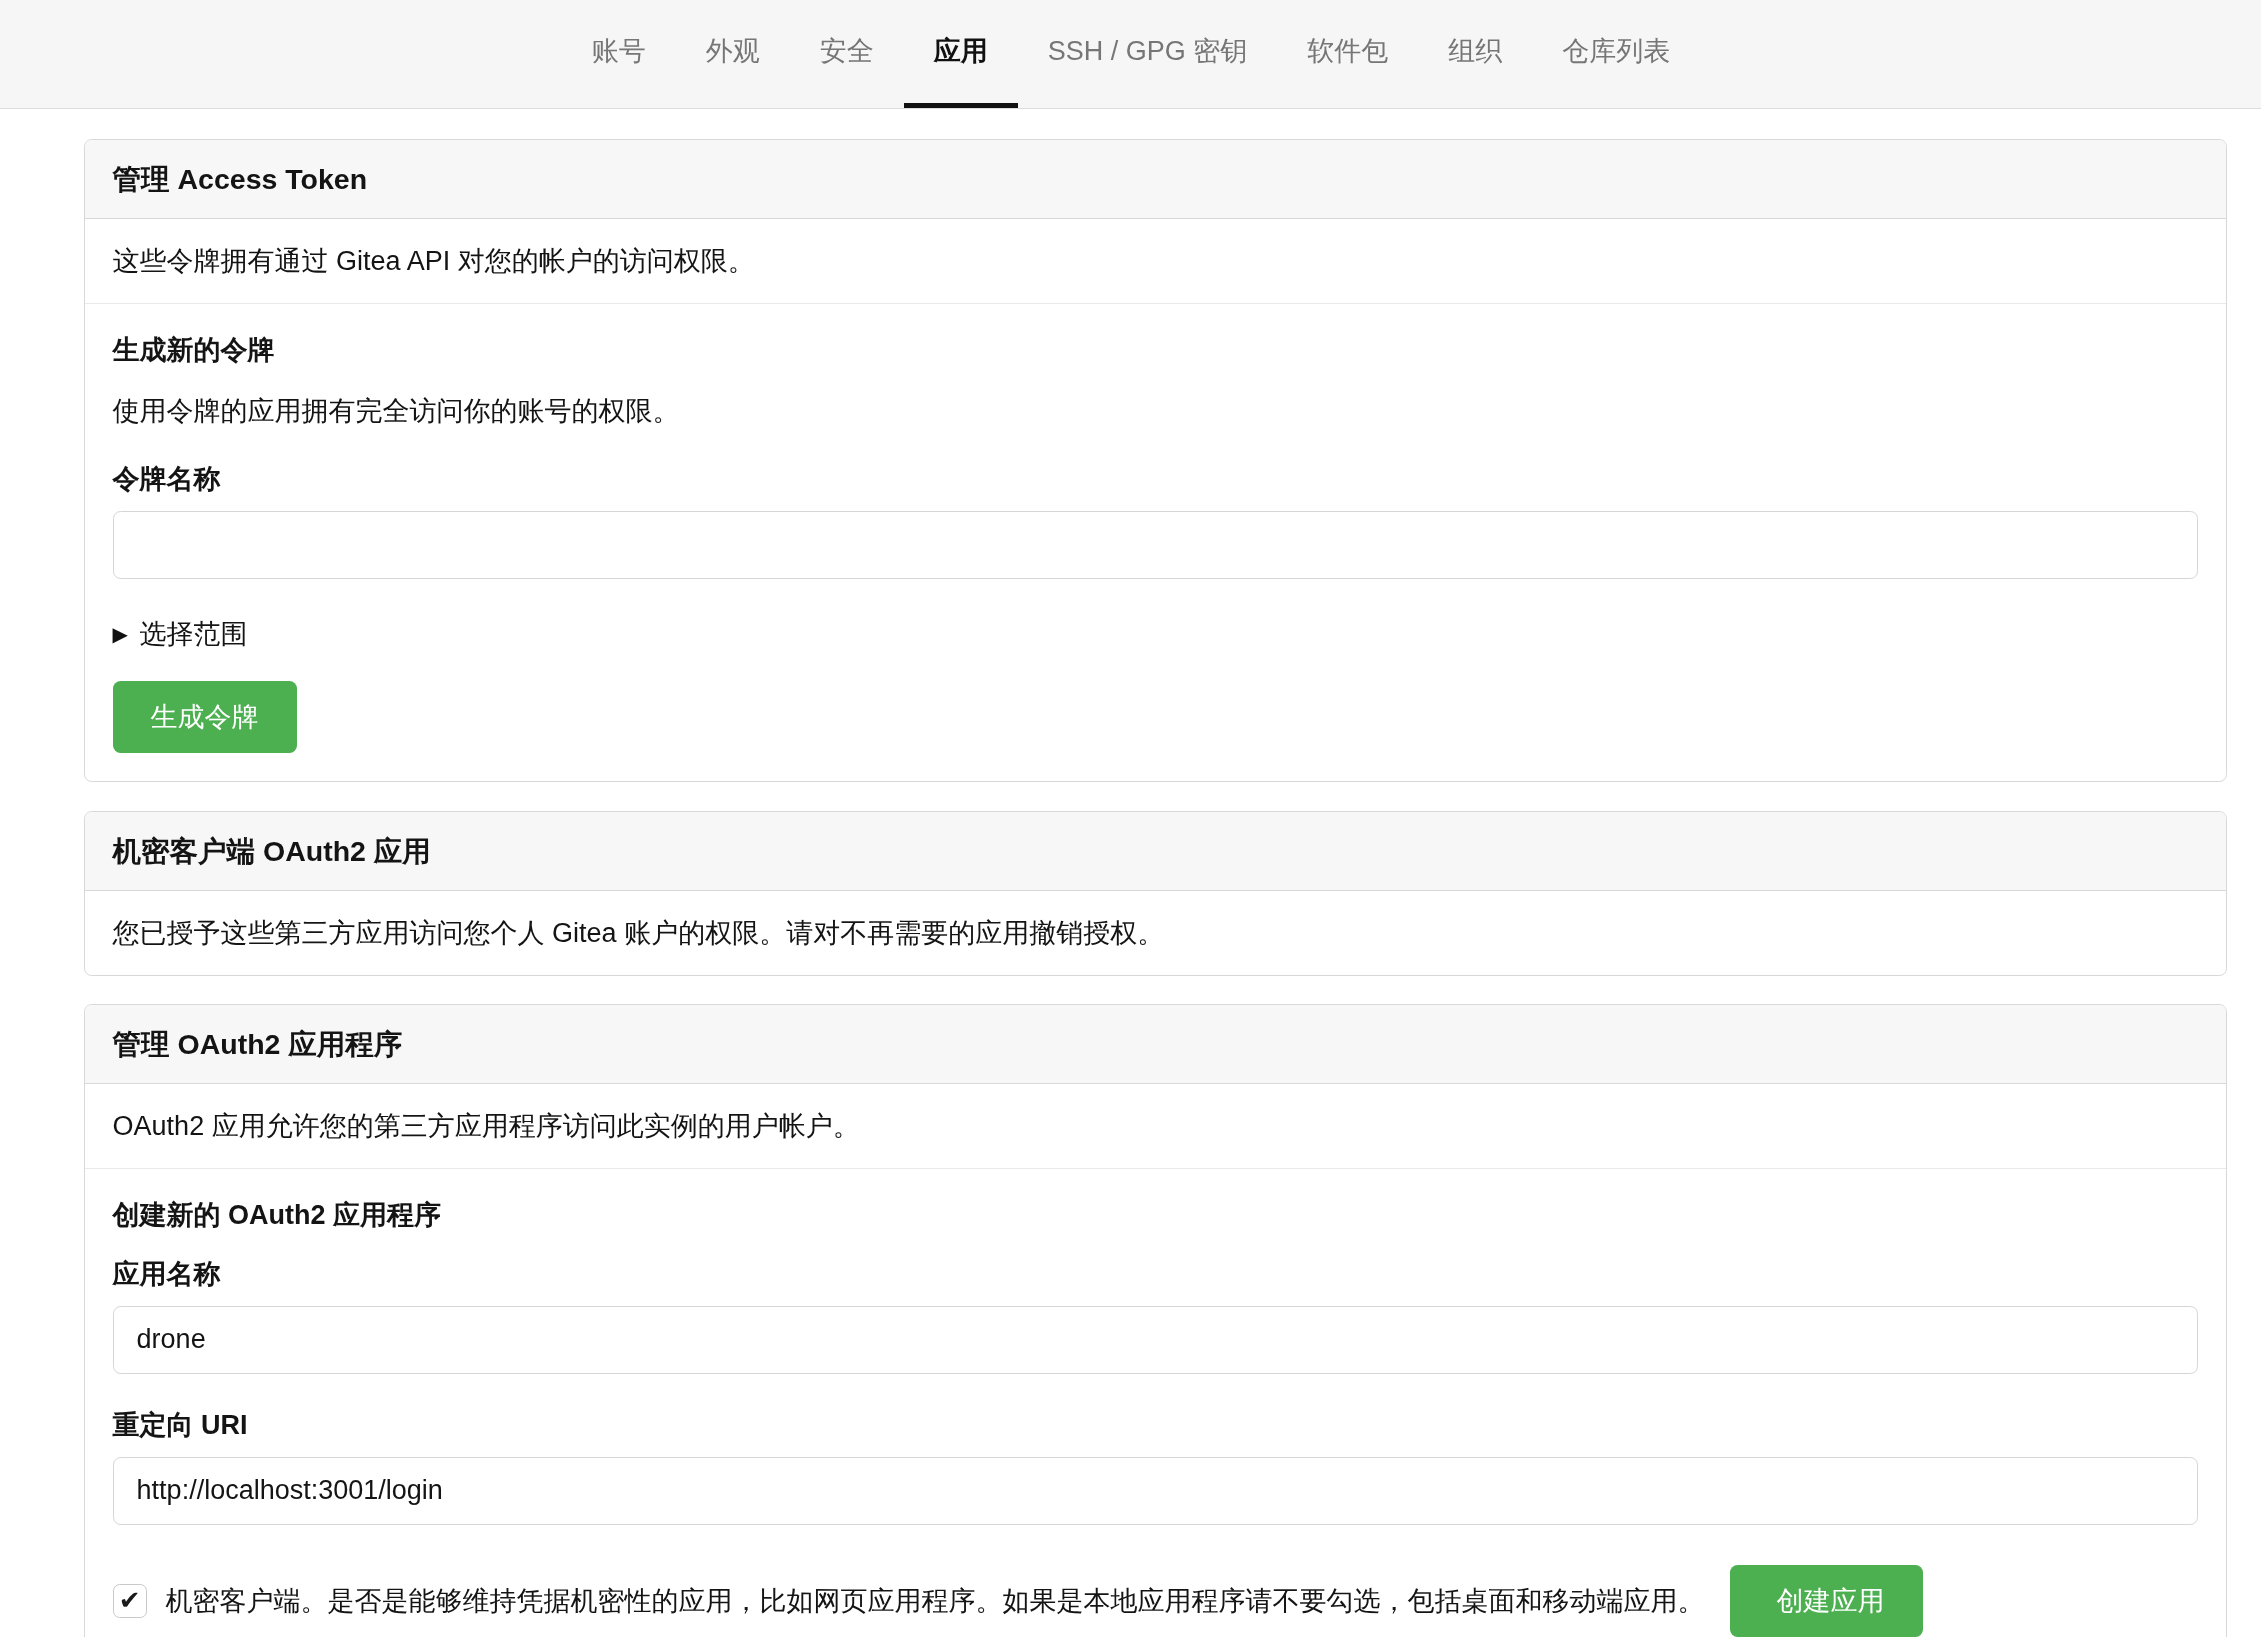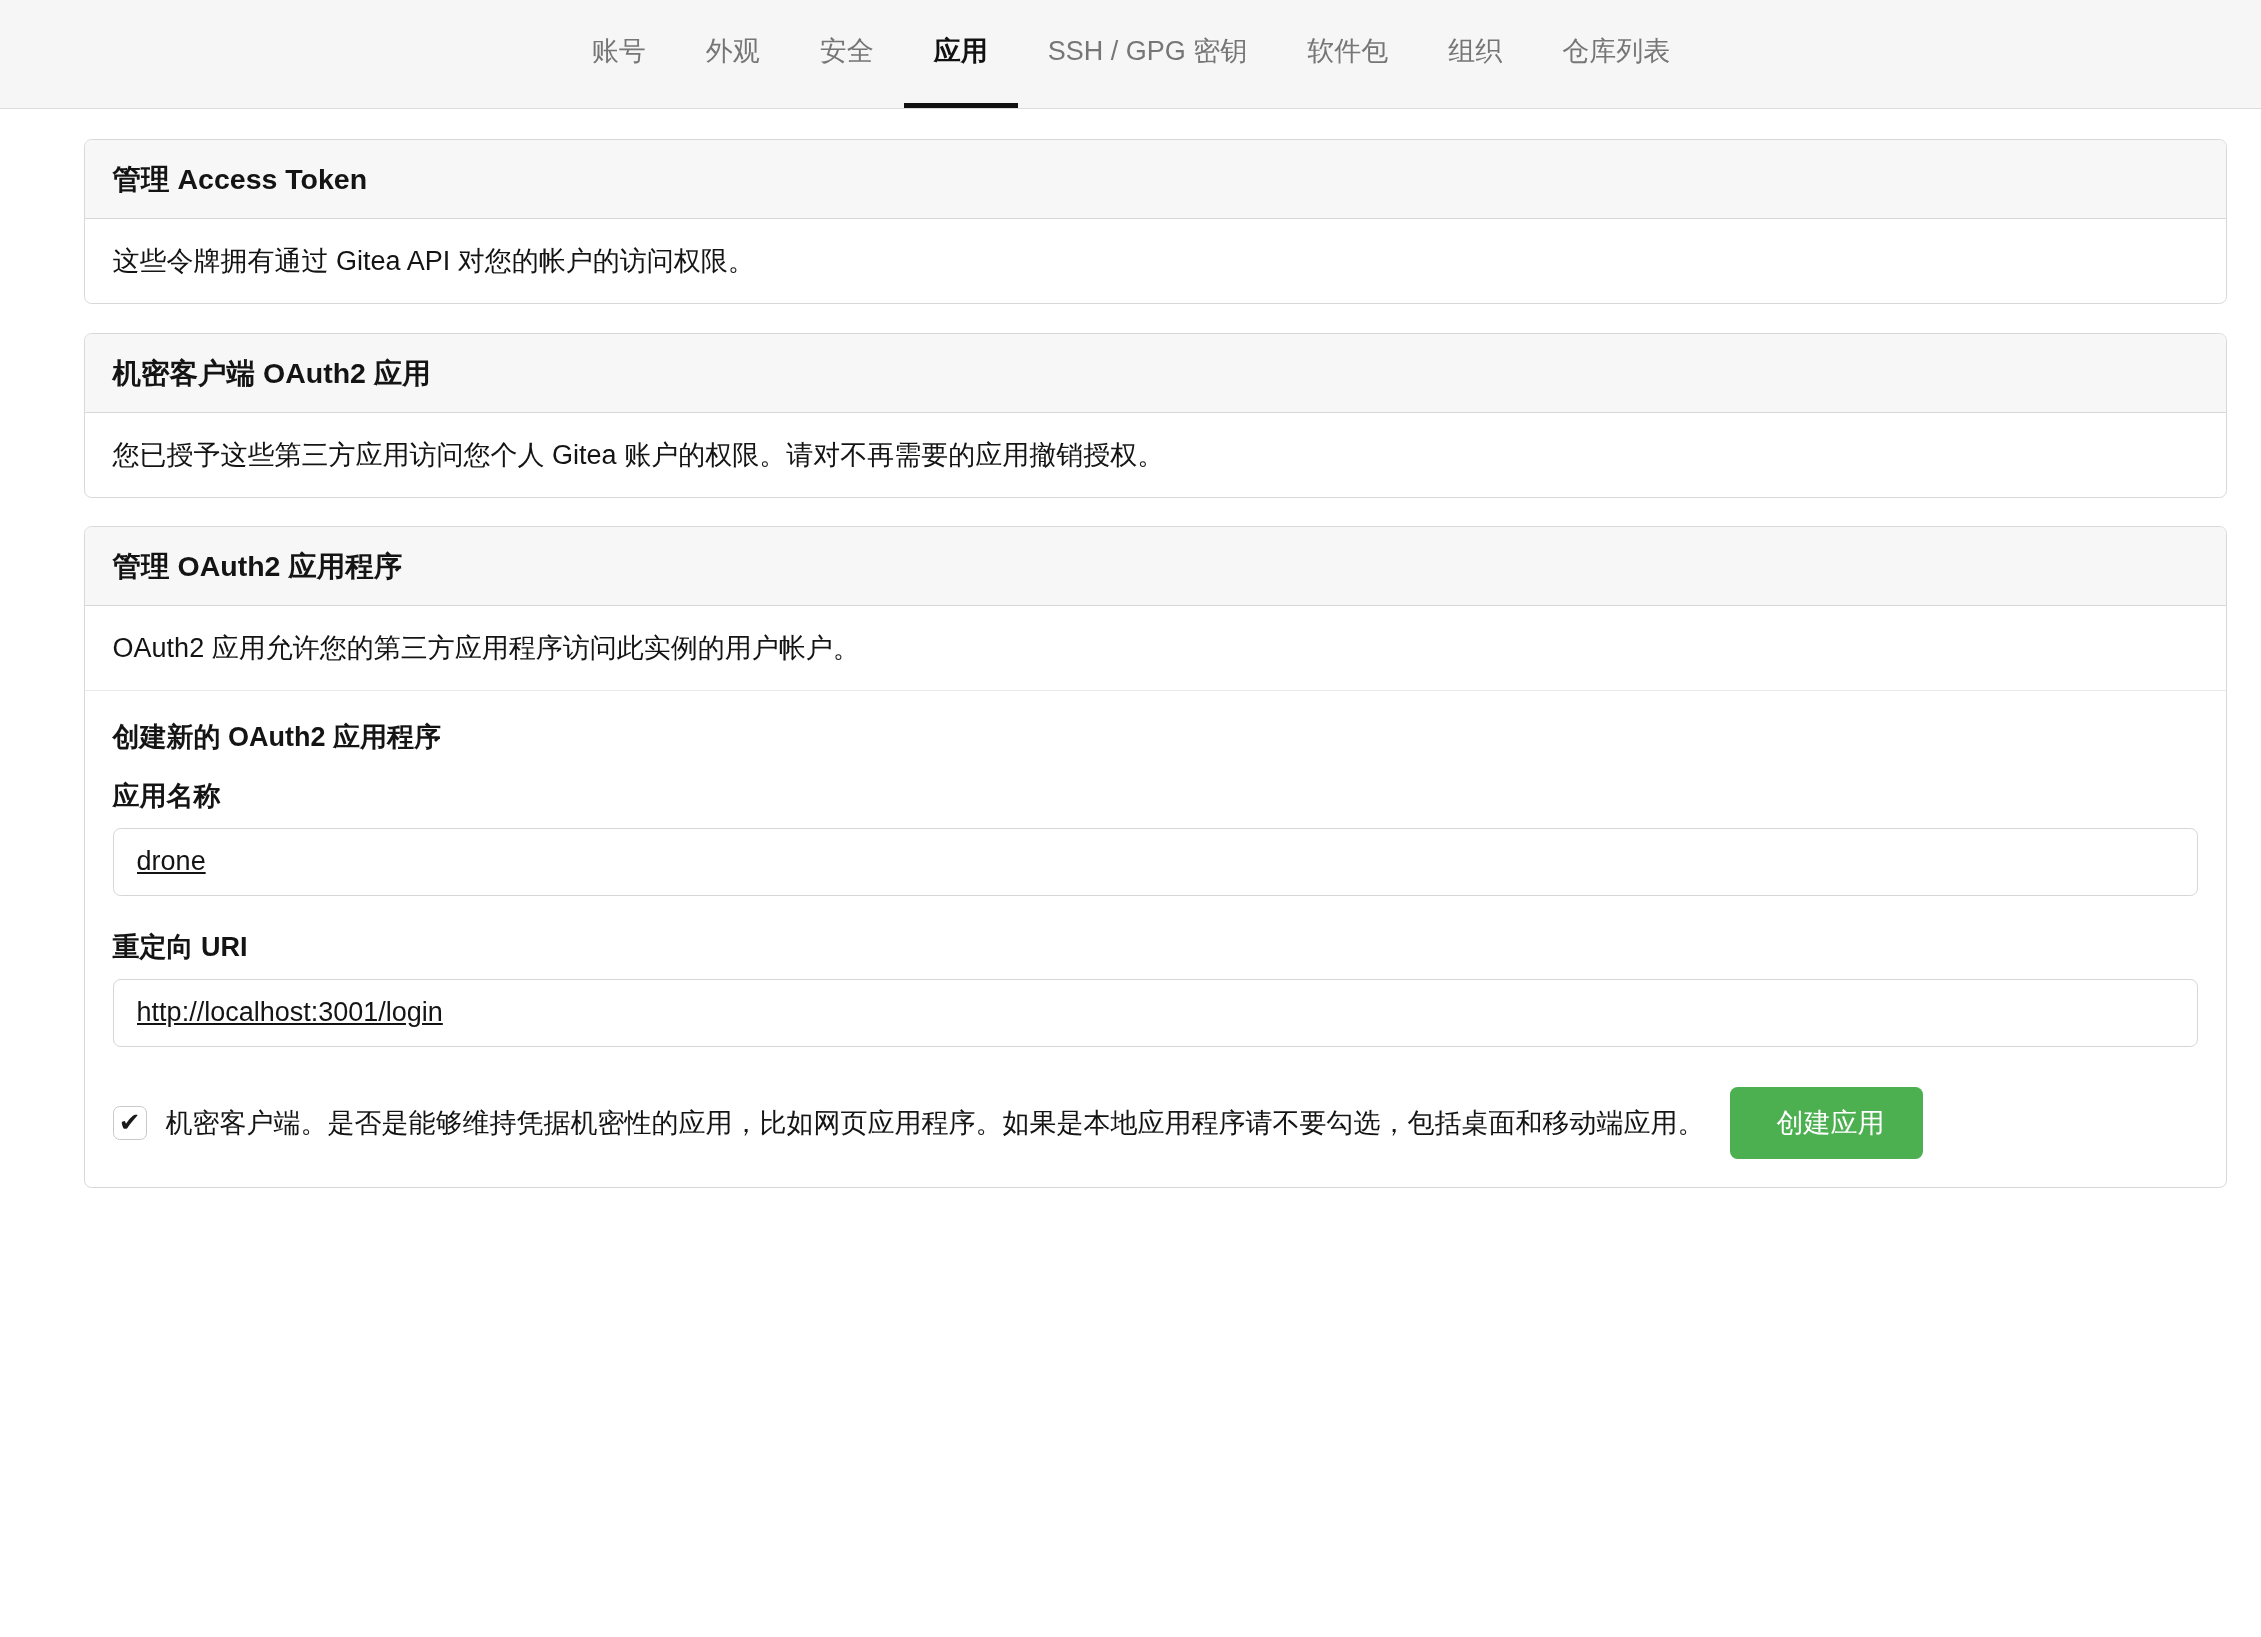--- a/index.html
+++ b/index.html
@@ -57,21 +57,21 @@
   .panel-row.form{padding:28.5px 27.6px;}
   .sub-heading{font-weight:700;font-size:27px;line-height:34px;margin:0;}
   .form-desc{margin:27px 0 0 0;}
   .field-label{display:block;font-weight:700;margin-top:34px;line-height:34px;}
   .field-label.first{margin-top:25px;}
   .text-input{
     display:block;width:100%;height:68px;margin-top:15px;
     border:1.9px solid var(--input-border);border-radius:7.6px;
     padding:0 23px;font-size:27px;color:var(--text);
     font-family:"Liberation Sans","DejaVu Sans",sans-serif;
-    background:#ffffff;outline:none;text-decoration:underline;
+    background:#ffffff;outline:none;
   }
   details.scopes{margin-top:38px;}
   details.scopes summary{
     list-style:none;cursor:pointer;font-size:27px;line-height:34px;
     display:flex;align-items:center;
   }
   details.scopes summary::-webkit-details-marker{display:none;}
   .tri{font-size:20px;margin-right:11.4px;color:#111111;}
   .btn{
     display:inline-block;border:none;cursor:pointer;
@@ -114,20 +114,33 @@
       <a class="tab">组织</a>
       <a class="tab">仓库列表</a>
     </div>
 </nav>
 
 <main class="content">
 
   <section class="panel">
     <div class="panel-header">管理 Access Token</div>
     <div class="panel-row">这些令牌拥有通过 Gitea API 对您的帐户的访问权限。</div>
+    <div class="panel-row form">
+      <h4 class="sub-heading">生成新的令牌</h4>
+      <p class="form-desc">使用令牌的应用拥有完全访问你的账号的权限。</p>
+      <label class="field-label">令牌名称</label>
+      <input class="text-input" type="text" value="" style="">
+      <details class="scopes">
+        <summary>
+          <span class="tri">▶</span>
+          <span>选择范围</span>
+        </summary>
+      </details>
+      <button class="btn generate">生成令牌</button>
+    </div>
   </section>
 
   <section class="panel">
     <div class="panel-header">机密客户端 OAuth2 应用</div>
     <div class="panel-row">您已授予这些第三方应用访问您个人 Gitea 账户的权限。请对不再需要的应用撤销授权。</div>
   </section>
 
   <section class="panel">
     <div class="panel-header">管理 OAuth2 应用程序</div>
     <div class="panel-row">OAuth2 应用允许您的第三方应用程序访问此实例的用户帐户。</div>

